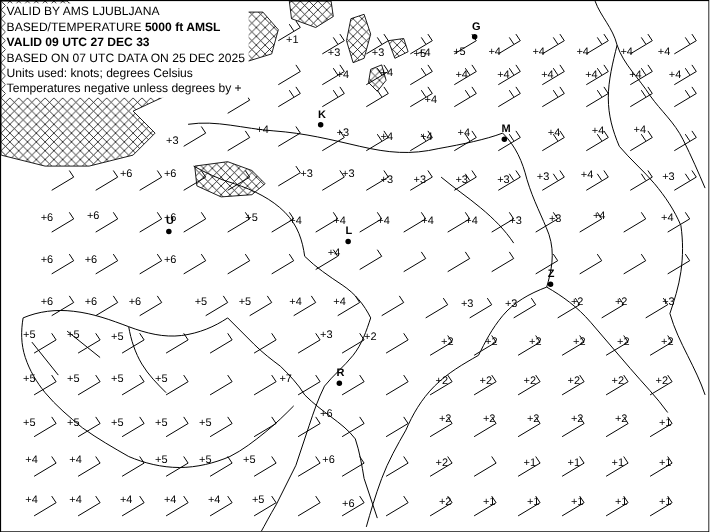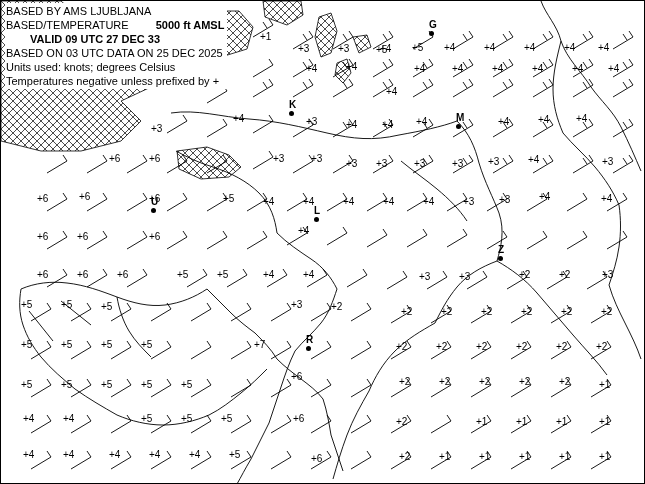--- a/index.html
+++ b/index.html
@@ -14,21 +14,21 @@
   }
   #mapsvg{position:absolute;left:0;top:0;width:645px;height:484px;}
   .hdr{
     position:absolute;left:4px;top:2px;
     font-size:11px;line-height:14px;color:#000;
     background:#ffffff;
     padding:1px 3px 1px 1px;
     z-index:20;
   }
   .hdr div{white-space:nowrap;}
-  .hdr b{font-weight:bold;margin-left:24px;}
+  .hdr b{font-weight:bold;}
   .footer{
     position:absolute;left:0px;bottom:0px;
     background:#ffffff;
     border-top:1px solid #000;
     border-right:1px solid #000;
     font-size:12px;
     padding:2px 8px 2px 6px;
     z-index:20;
   }
   .temp{
@@ -868,26 +868,26 @@
           <path d="M570,456 L566,450"></path>
         </g>
       <g>
           <path d="M590,468 L610,456"></path>
           <path d="M610,456 L606,450"></path>
         </g>
     </g>
   </svg>
 
   <div class="hdr">
-    <div>BASED BY AMS LJUBLJANA</div>
+    <div>VALID BY AMS LJUBLJANA</div>
     <div><span>BASED/TEMPERATURE </span><b>5000 ft AMSL</b></div>
     <div><b>VALID 09 UTC 27 DEC 33</b></div>
-    <div>BASED ON 03 UTC DATA ON 25 DEC 2025</div>
+    <div>BASED ON 07 UTC DATA ON 25 DEC 2025</div>
     <div>Units used: knots; degrees Celsius</div>
-    <div>Temperatures negative unless prefixed by +</div>
+    <div>Temperatures negative unless degrees by +</div>
   </div>
 
   <div id="temps">
       <div class="temp" style="left: 259px; top: 30px;">+1</div>
       <div class="temp" style="left: 297px; top: 42px;">+3</div>
       <div class="temp" style="left: 337px; top: 42px;">+3</div>
       <div class="temp" style="left: 379px; top: 42px;">+4</div>
       <div class="temp" style="left: 375px; top: 43px;">+5</div>
       <div class="temp" style="left: 411px; top: 41px;">+5</div>
       <div class="temp" style="left: 443px; top: 41px;">+4</div>

